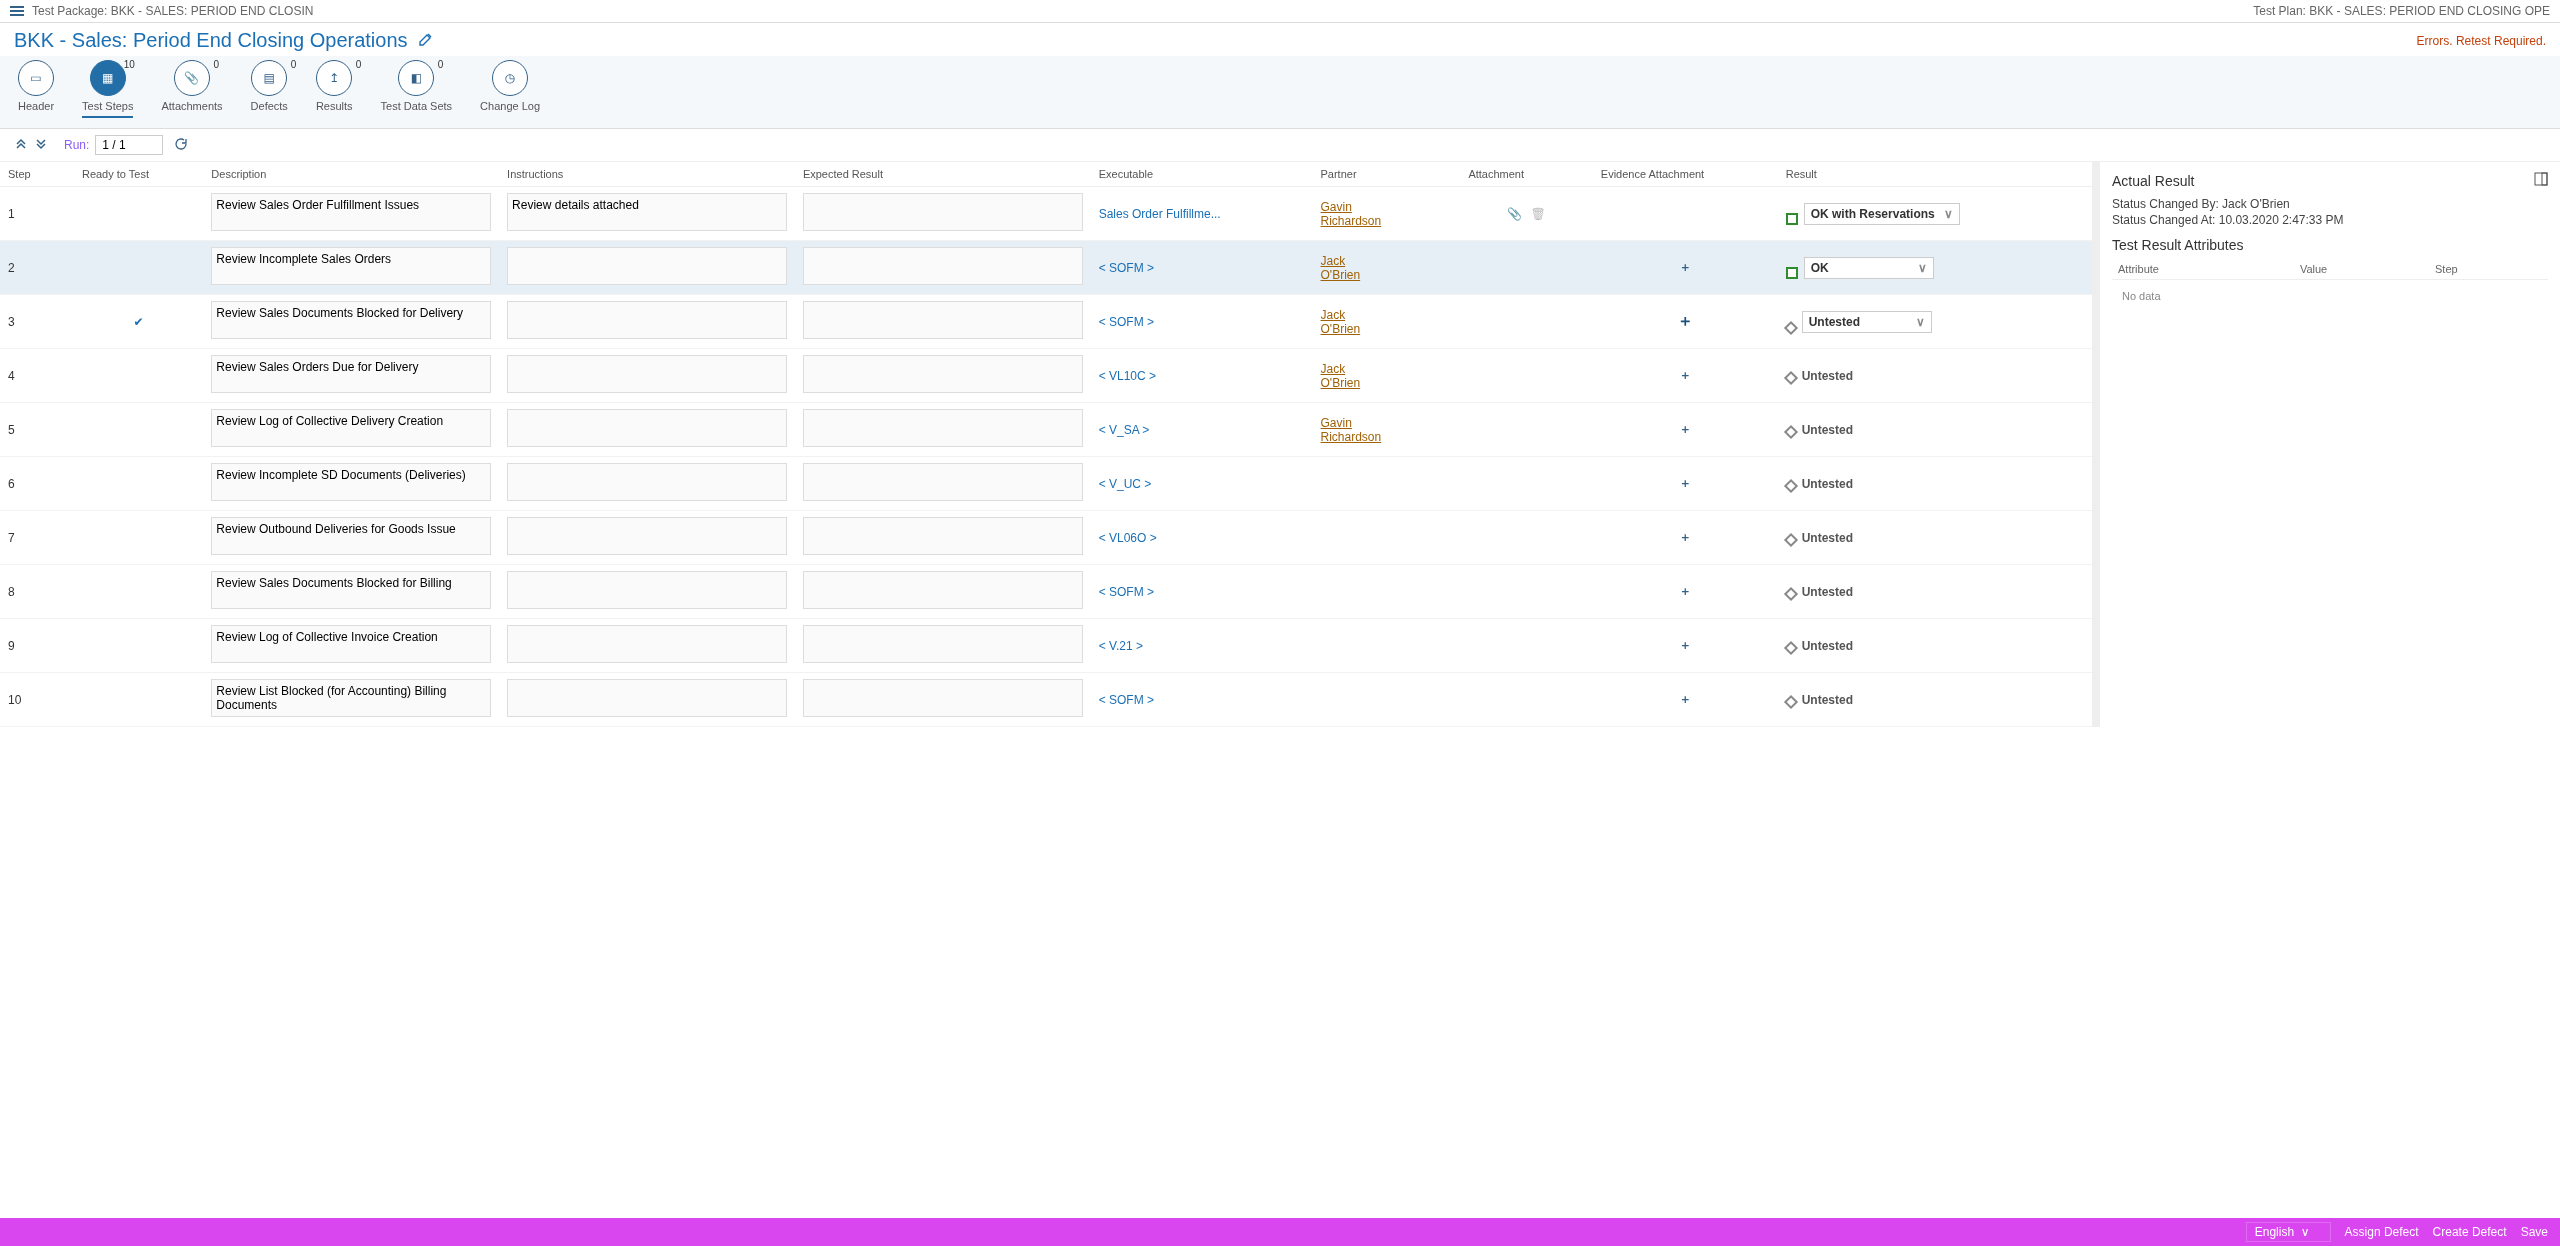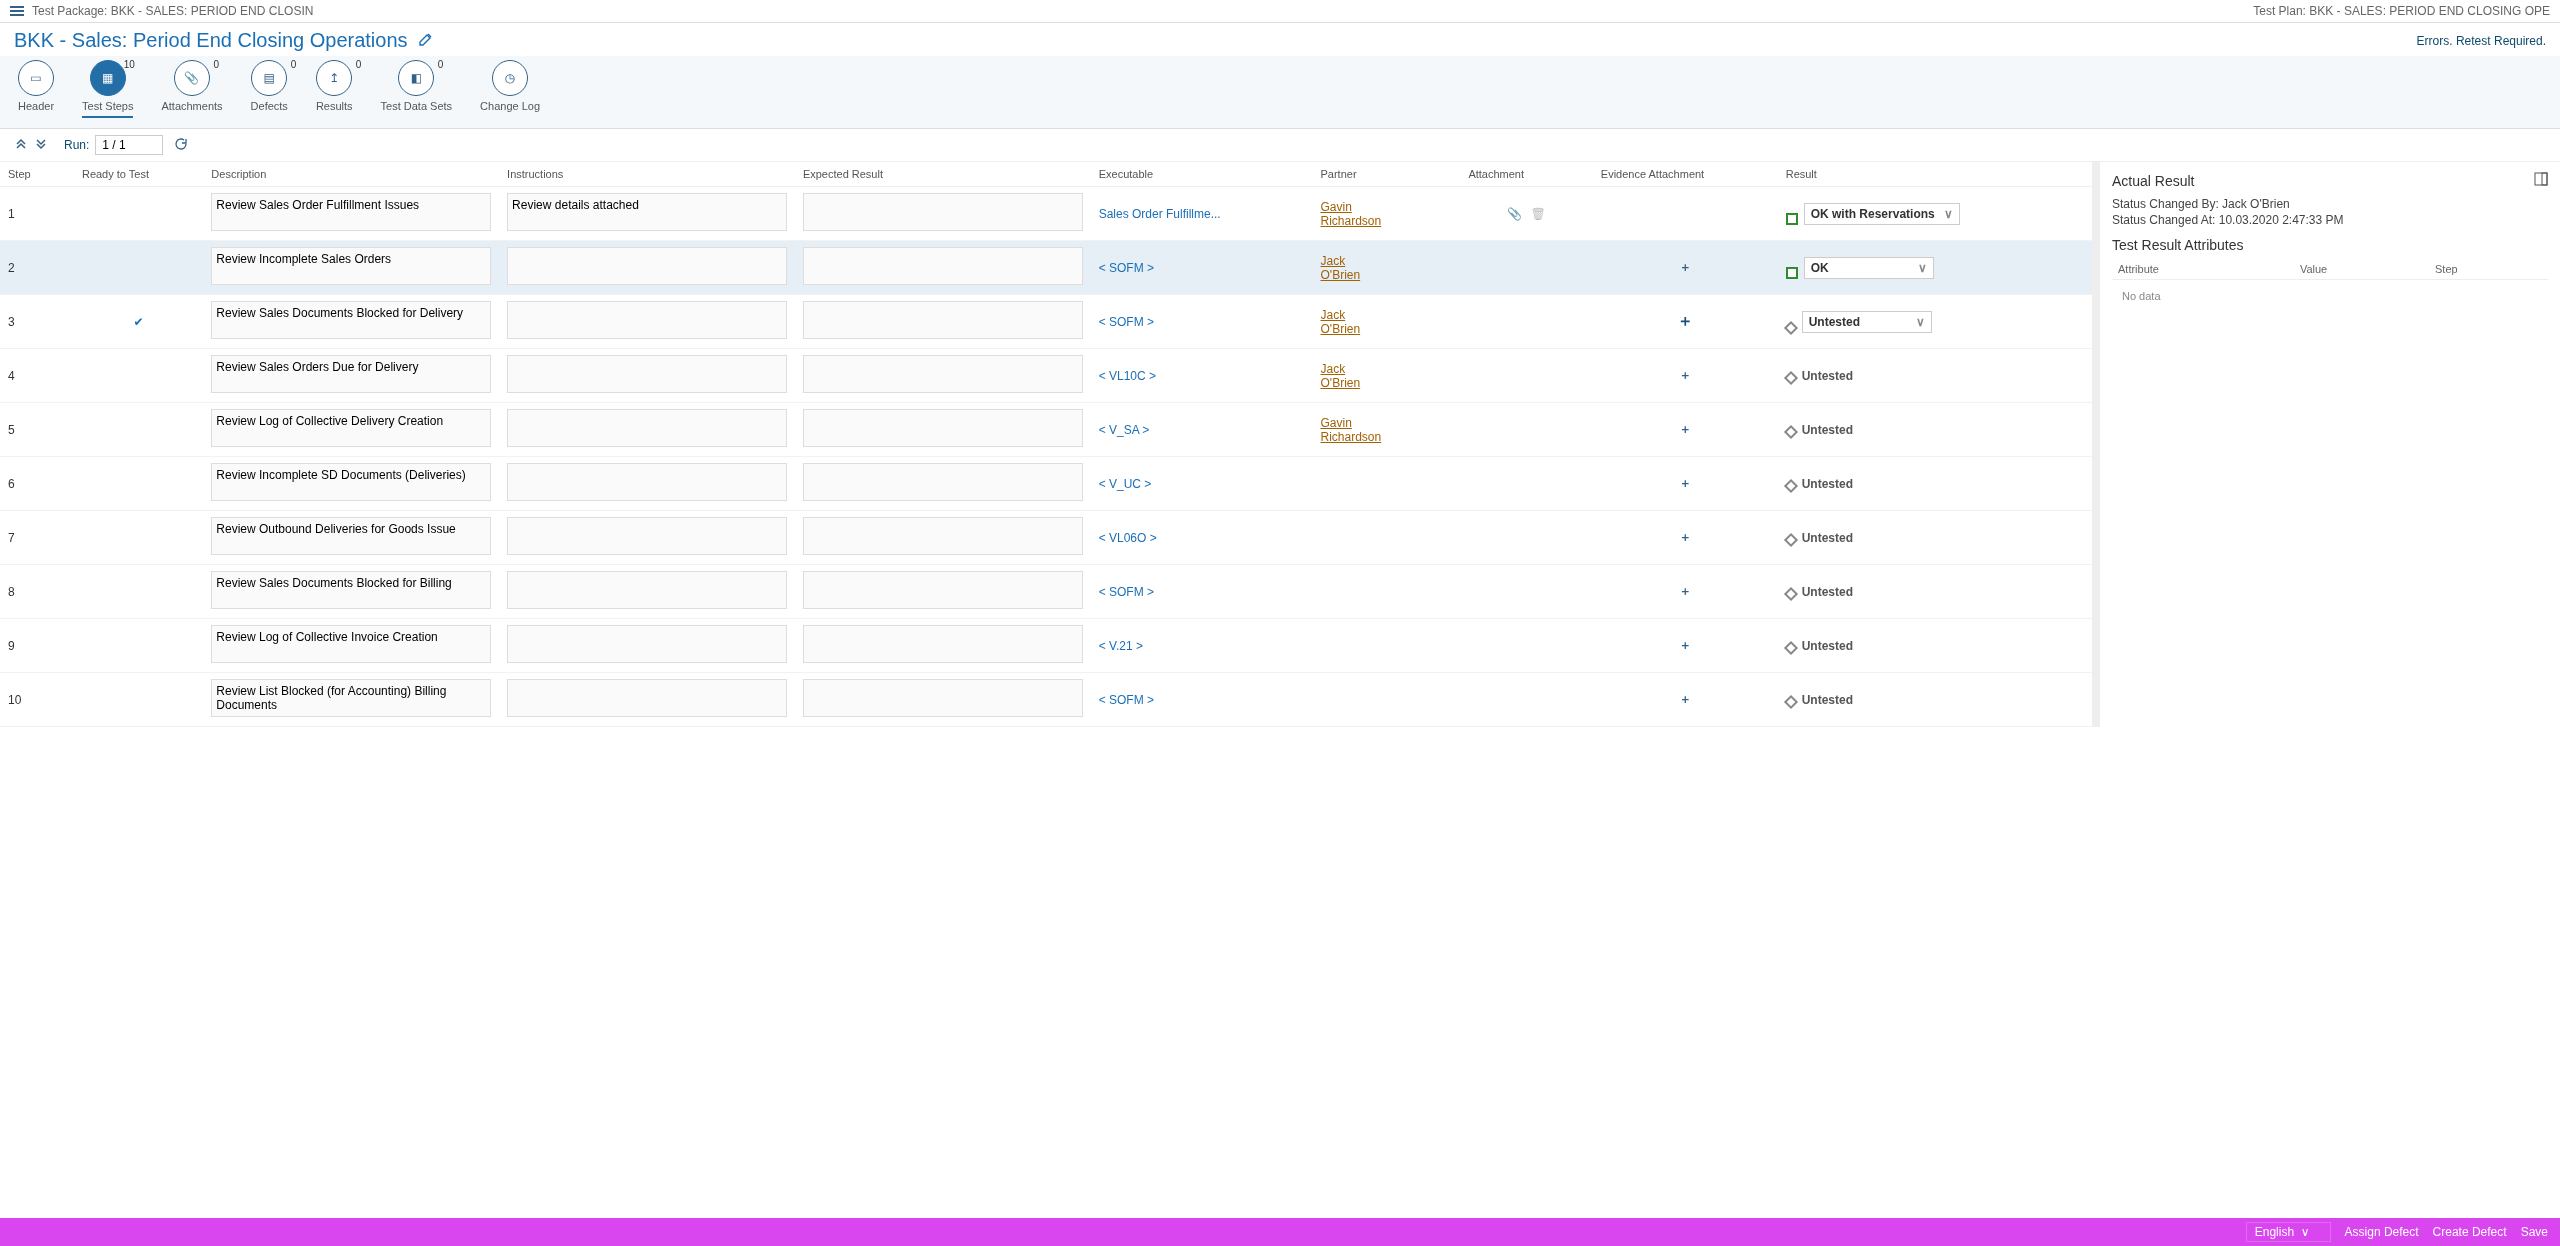--- a/index.html
+++ b/index.html
@@ -9,21 +9,21 @@
 .topbar { display: flex; align-items: center; padding: 4px 10px; border-bottom: 1px solid #ddd; }
 .hamburger { display: flex; flex-direction: column; gap: 2px; cursor: pointer; margin-right: 8px; }
 .hamburger span { width: 14px; height: 2px; background: #346187; }
 .pkg-label { color: #666; font-size: 12px; }
 .plan-label { margin-left: auto; color: #666; font-size: 12px; }
 
 
 .titlebar { display: flex; align-items: center; padding: 6px 14px 4px; }
 .titlebar h1 { color: #1a6fb5; font-size: 20px; font-weight: normal; }
 .editicon { margin-left: 10px; cursor: pointer; }
-.errors-label { margin-left: auto; color: #0c4a6e; font-size: 12px; text-align: right; }
+.errors-label { margin-left: auto; color: #c2410c; font-size: 12px; text-align: right; }
 
 
 .tabbar { display: flex; gap: 28px; padding: 4px 18px 10px; border-bottom: 1px solid #ddd; background: #f4f8fb; }
 .tab { display: flex; flex-direction: column; align-items: center; cursor: pointer; position: relative; }
 .tabicon { width: 36px; height: 36px; border-radius: 50%; border: 1px solid #346187; display:flex; align-items:center; justify-content:center; color:#346187; position: relative; background: #fff;}
 .tab.active .tabicon { background:#246ea7; color:#fff; border-color:#246ea7; }
 .badge { position: absolute; top: -2px; right: -10px; font-size: 10px; color:#333; }
 .tablabel { font-size: 11px; color: #555; margin-top: 4px; }
 .tab.active { border-bottom: 2px solid #246ea7; padding-bottom: 4px;}
 
@@ -132,21 +132,21 @@
   <span class="chev">
     <svg width="14" height="14">
         <path d="M3 9l4-4 4 4M3 5l4-4 4 4" fill="none" stroke="#346187" stroke-width="1.5" transform="translate(0,2)"></path>
       </svg>
   </span>
   <span class="chev">
     <svg width="14" height="14">
         <path d="M3 3l4 4 4-4M3 7l4 4 4-4" fill="none" stroke="#346187" stroke-width="1.5"></path>
       </svg>
   </span>
-  <span style="margin-left:10px;color:#0c4a6e">Run:</span>
+  <span style="margin-left:10px;color:#8b5cf6">Run:</span>
   <input class="runinput" value="1 / 1" style="">
   <span class="chev" style="margin-left:4px">
     <svg width="14" height="14">
         <path d="M11 3a5 5 0 1 0 2 4" fill="none" stroke="#346187" stroke-width="1.3"></path>
         <path d="M13 2v4h-4" fill="none" stroke="#346187" stroke-width="1.3"></path>
       </svg>
   </span>
 </div>
 
 <div class="layout">

